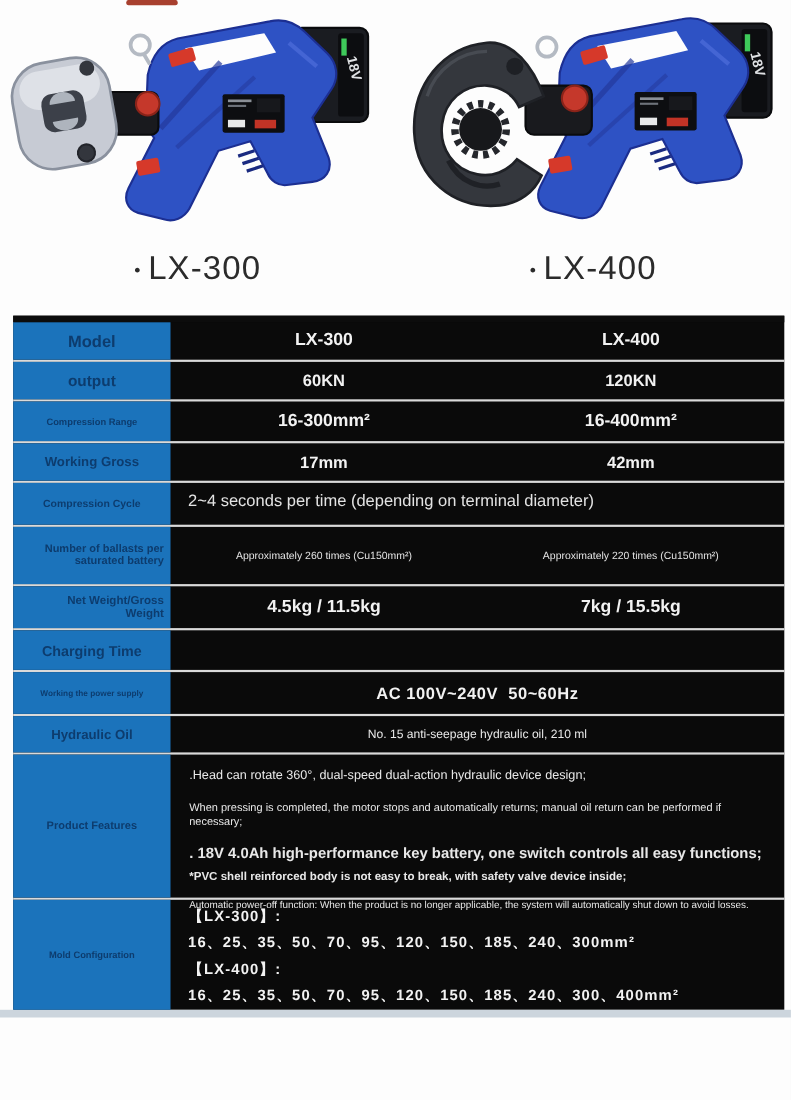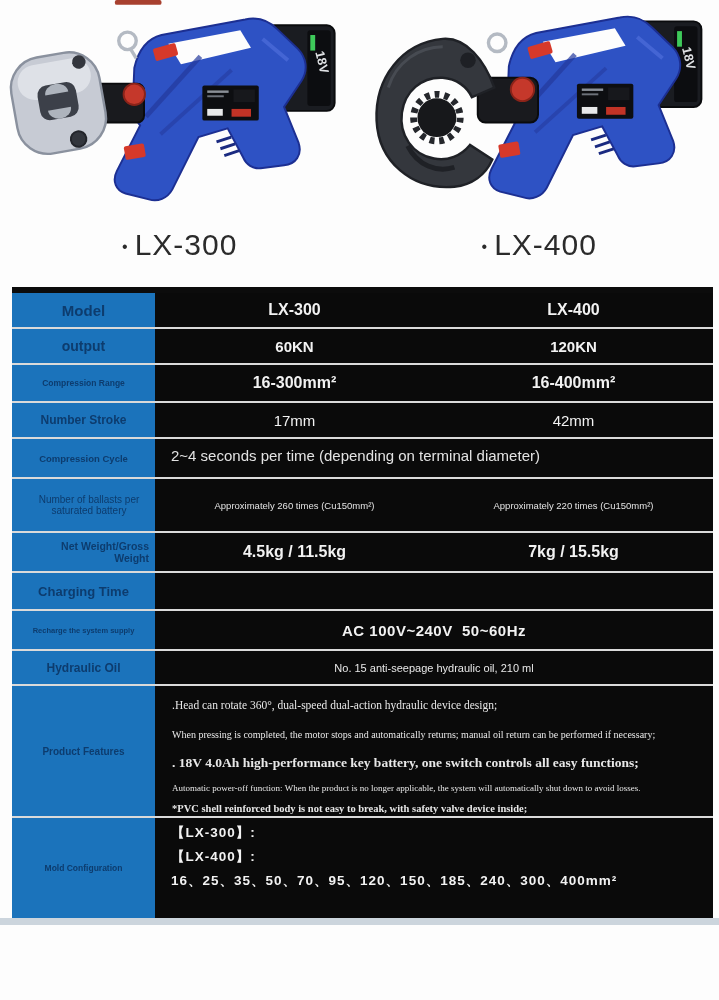--- a/index.html
+++ b/index.html
@@ -26,47 +26,47 @@
   .r1{height:34px}.r2{height:34px}.r3{height:36px}.r4{height:34px}.r5{height:35px}
   .r6{height:38px}.r7{height:52px}.r8{height:38px}.r9{height:36px}.r10{height:38px}
   .r11{height:33px}.r12{height:36px}.r13{height:130px}.r14{height:100px}
 
   .r1 .label-cell{font-size:15px;font-weight:600}
   .r2 .label-cell{font-size:14px;font-weight:600}
   .r3 .label-cell{font-size:8.5px}
   .r4 .label-cell{font-size:12px}
   .r5 .label-cell{font-size:13px;font-weight:600;align-items:flex-start;padding-left:14px}
   .r6 .label-cell{font-size:9.5px}
-  .r7 .label-cell{font-size:10px;font-weight:400;align-items:flex-start;text-align:center;padding-left:17px}
+  .r7 .label-cell{font-size:10px;font-weight:700;align-items:flex-start;text-align:right;padding-left:17px}
   .r8 .label-cell{font-size:10.5px;font-weight:600;align-items:flex-start;text-align:right;padding-left:24px}
   .r9 .label-cell{font-size:13px;font-weight:600}
   .r10 .label-cell{font-size:7.5px}
   .r11 .label-cell{font-size:12px;font-weight:600}
   .r12 .label-cell{font-size:8px}
   .r13 .label-cell{font-size:10px;font-weight:600}
   .r14 .label-cell{font-size:8.5px;font-weight:600}
 
   .r1 .value-cell{font-size:16px;font-weight:600}
   .r2 .value-cell{font-size:15px;font-weight:600}
   .r3 .value-cell{font-size:16px;font-weight:700}
-  .r4 .value-cell{font-size:15px;font-weight:400}
+  .r4 .value-cell{font-size:15px;font-weight:700}
   .r5 .value-cell{font-size:15px;font-weight:700}
   .r5 .value-cell:nth-child(2){font-size:14.5px;font-weight:600;color:#d8d8d8}
   .r6 .value-cell{align-items:flex-start;justify-content:flex-start;text-align:left;
      padding:5px 14px 0 16px;font-size:15px;line-height:1.55;color:#e3e3e3}
   .r6 .value-cell:nth-child(2){padding-left:38px;padding-right:70px}
   .r7 .value-cell{font-size:9.5px;color:#e3e3e3}
   .r8 .value-cell{font-size:16px;font-weight:700}
   .r9 .value-cell{align-items:flex-start;padding-top:4px;font-size:8.5px;color:#e6e6e6}
   .r10 .value-cell{font-size:15px;font-weight:600;letter-spacing:.5px;white-space:pre-wrap}
   .r11 .value-cell{font-size:11px;color:#e8e8e8}
   .r12 .value-cell{font-size:14px;font-weight:600}
 
   .features{flex:1;padding:4px 14px 0 17px;box-sizing:border-box;color:#e8e8e8;}
-  .feat{line-height:1.3;font-family:Liberation Serif, serif;}
+  .feat{line-height:1.3;}
   .feat-1{font-size:11.5px;margin-top:8px;}
   .feat-2{font-size:10px;margin-top:15px;}
   .feat-3{font-size:13.5px;margin-top:13px;font-weight:600;}
   .feat-4{font-size:10.5px;margin-top:7px;font-weight:600;}
   .feat-5{font-size:9px;margin-top:12px;}
 
   .mold{flex:1;padding:3px 10px 0 16px;box-sizing:border-box;color:#f2f2f2;font-weight:700;}
   .mold-line{font-size:13.5px;line-height:24px;letter-spacing:1px;white-space:nowrap;}
 
   .bottom-strip{width:719px;height:7px;background:#ccd5dd;}
@@ -197,21 +197,21 @@
 
     <div class="row r3">
       <div class="label-cell">Compression Range</div>
       <div class="value-area">
         <div class="value-cell">16-300mm²</div>
         <div class="value-cell">16-400mm²</div>
       </div>
     </div>
 
     <div class="row r4">
-      <div class="label-cell">Number Stroke</div>
+      <div class="label-cell">Working Gross</div>
       <div class="value-area">
         <div class="value-cell">17mm</div>
         <div class="value-cell">42mm</div>
       </div>
     </div>
 
 
     <div class="row r6">
       <div class="label-cell">Compression Cycle</div>
       <div class="value-area">
@@ -233,49 +233,50 @@
         <div class="value-cell">4.5kg / 11.5kg</div>
         <div class="value-cell">7kg / 15.5kg</div>
       </div>
     </div>
 
     <div class="row r9">
       <div class="label-cell">Charging Time</div>
     </div>
 
     <div class="row r10">
-      <div class="label-cell">Recharge the system supply</div>
+      <div class="label-cell">Working the power supply</div>
       <div class="value-area">
         <div class="value-cell">AC 100V~240V  50~60Hz</div>
       </div>
     </div>
 
     <div class="row r11">
       <div class="label-cell">Hydraulic Oil</div>
       <div class="value-area">
         <div class="value-cell">No. 15 anti-seepage hydraulic oil, 210 ml</div>
       </div>
     </div>
 
 
     <div class="row r13">
       <div class="label-cell">Product Features</div>
       <div class="features">
         <div class="feat feat-1">.Head can rotate 360°, dual-speed dual-action hydraulic device design;</div>
         <div class="feat feat-2">When pressing is completed, the motor stops and automatically returns; manual oil return can be performed if necessary;</div>
         <div class="feat feat-3">. 18V 4.0Ah high-performance key battery, one switch controls all easy functions;</div>
+        <div class="feat feat-4">*PVC shell reinforced body is not easy to break, with safety valve device inside;</div>
         <div class="feat feat-5">Automatic power-off function: When the product is no longer applicable, the system will automatically shut down to avoid losses.</div>
-        <div class="feat feat-4">*PVC shell reinforced body is not easy to break, with safety valve device inside;</div>
       </div>
     </div>
 
     <div class="row r14">
       <div class="label-cell">Mold Configuration</div>
       <div class="mold">
         <div class="mold-line">【LX-300】:</div>
+        <div class="mold-line">16、25、35、50、70、95、120、150、185、240、300mm²</div>
         <div class="mold-line">【LX-400】:</div>
         <div class="mold-line">16、25、35、50、70、95、120、150、185、240、300、400mm²</div>
       </div>
     </div>
 
   </div>
 
   <div class="bottom-strip"></div>
 
 </div>

